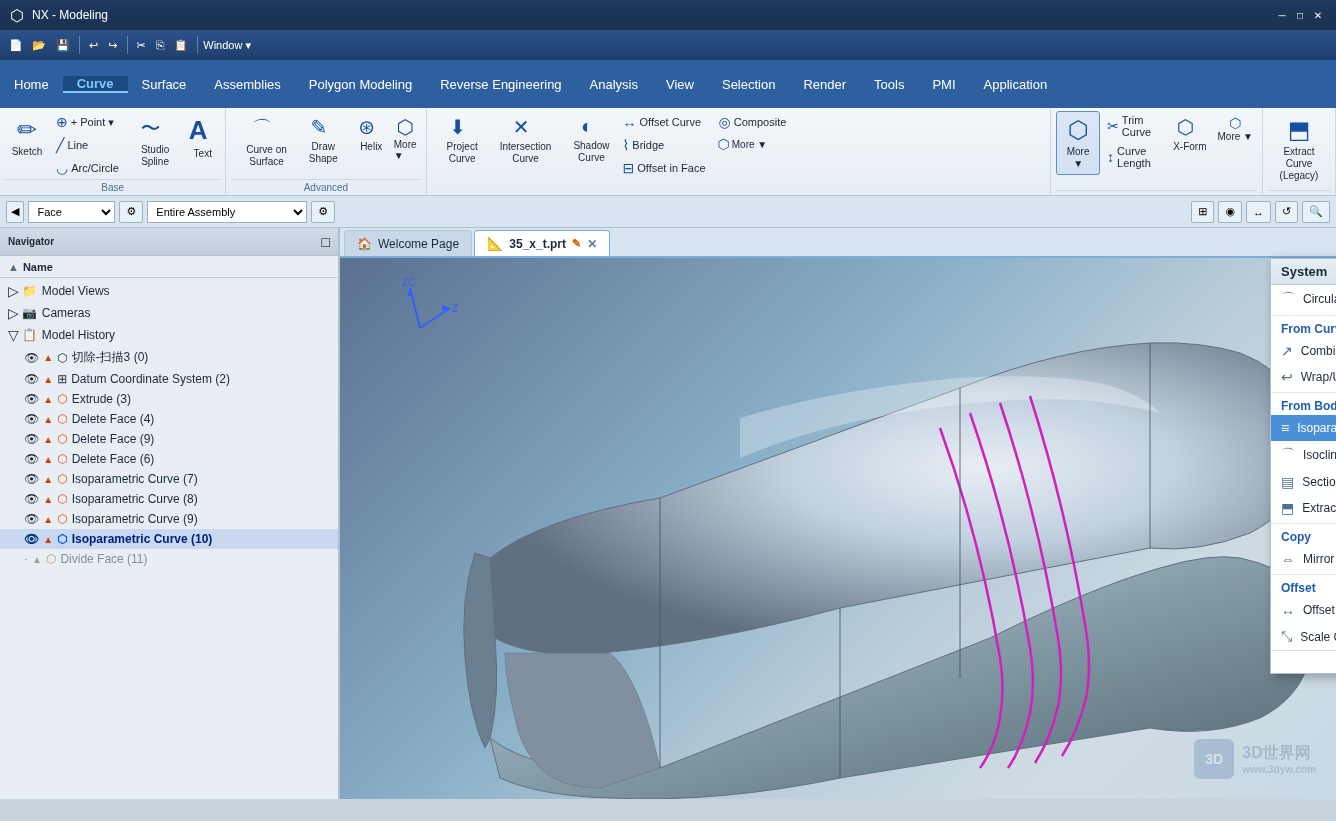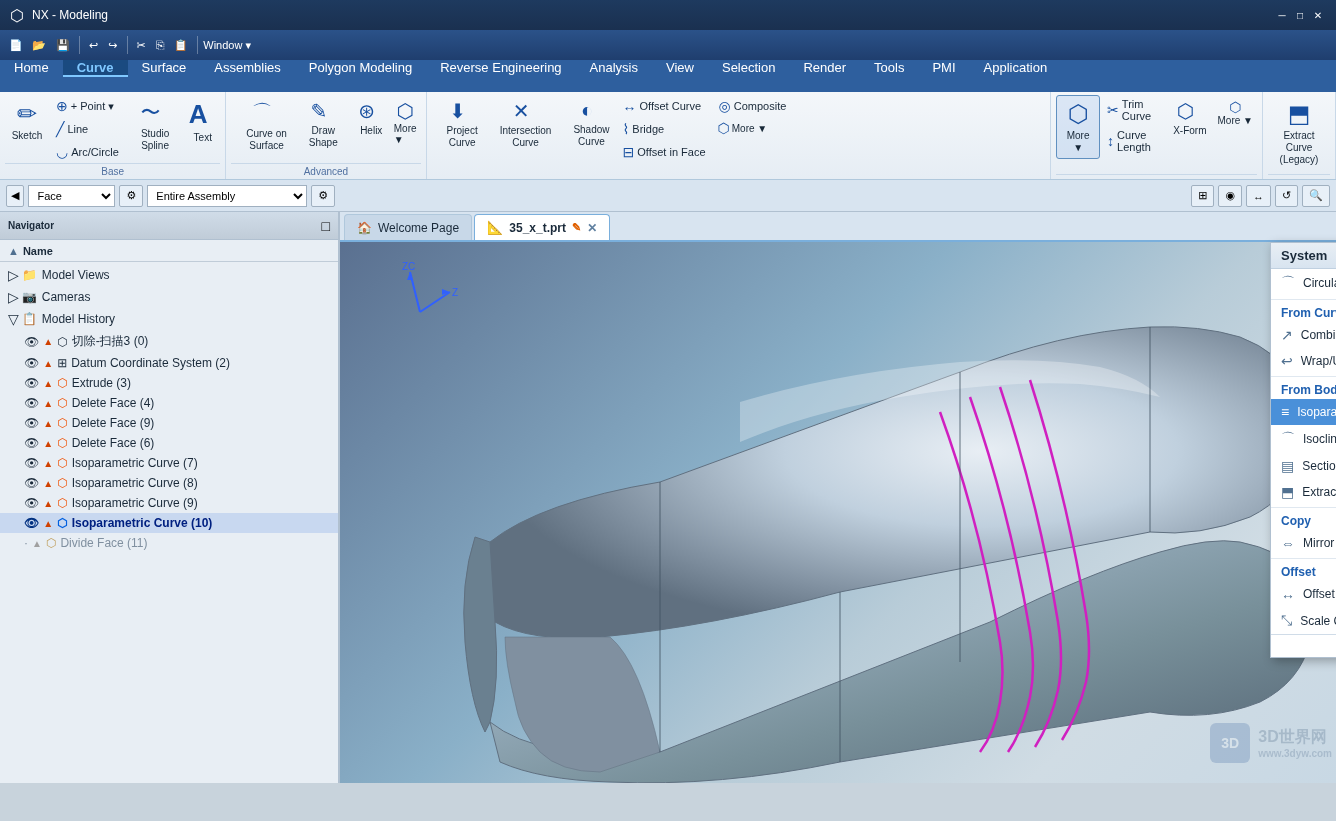--- a/index.html
+++ b/index.html
@@ -27,23 +27,23 @@
       padding: 0 5px;
       gap: 2px;
     }
     #quick-access button { background: transparent; border: none; color: white; cursor: pointer; font-size: 11px; padding: 2px 4px; border-radius: 2px; }
     #quick-access .separator { width: 1px; height: 18px; background: rgba(255,255,255,0.3); margin: 0 3px; }
 
     
     #menu-bar {
       background: linear-gradient(to bottom, #2d5fa0, #2050885);
       background: #2e5f9e;
-      height: 32px;
-      display: flex;
-      align-items: flex-start;
+      height: 48px;
+      display: flex;
+      align-items: center;
     }
     #menu-bar .menu-item {
       display: flex;
       align-items: center;
       padding: 0 14px;
       color: white;
       cursor: pointer;
       font-size: 13px;
       white-space: nowrap;
     }
@@ -179,21 +179,21 @@
       position: absolute;
       top: 0; left: 0;
       width: 100%;
       height: 100%;
     }
 
     
     #watermark {
       position: absolute;
       bottom: 20px;
-      right: 4px;
+      right: 20px;
       opacity: 0.5;
       font-size: 20px;
       color: #2a4a6a;
       font-weight: 700;
     }
 
     
     #dropdown-menu {
       position: absolute;
       top: 0;

